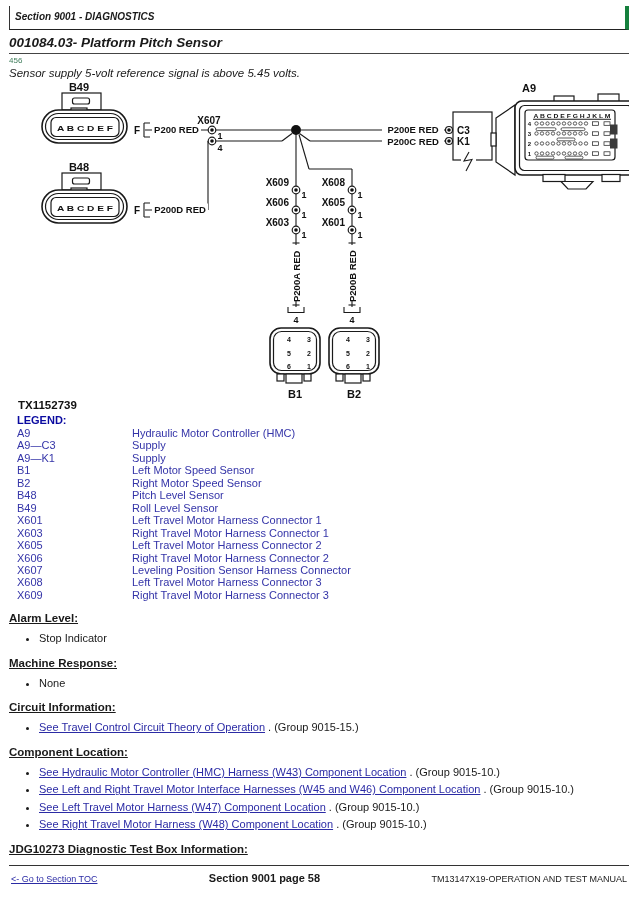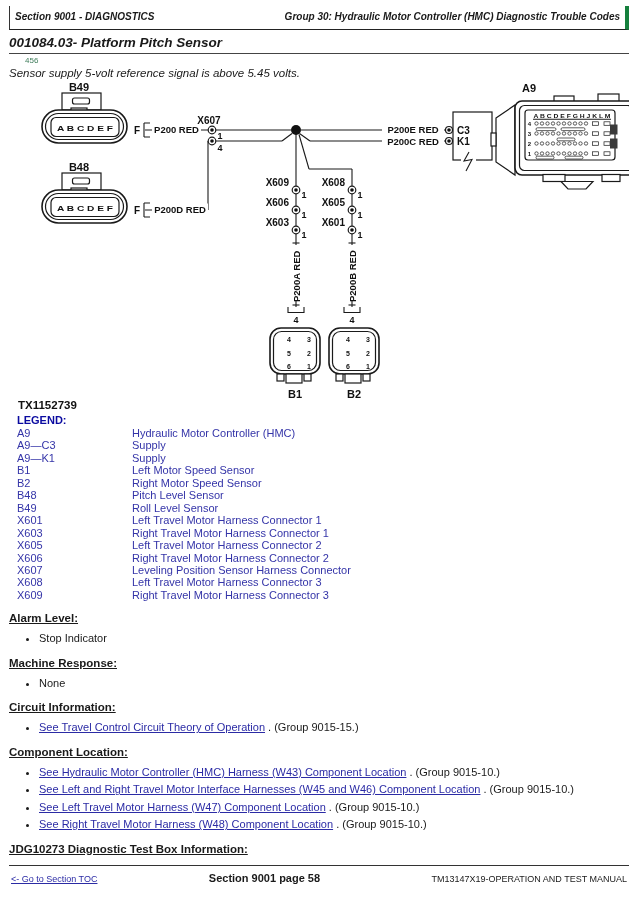--- a/index.html
+++ b/index.html
@@ -14,21 +14,21 @@
   .doc-header {
     display:flex; justify-content:space-between; align-items:baseline;
     font-size:10px; font-weight:bold; font-style:italic;
     border-left:1px solid #333; border-right:4px solid #15803d; border-bottom:1.5px solid #222;
     padding:5px 5px 7px 5px;
   }
   .dtc-title {
     font-size:13.5px; font-weight:bold; font-style:italic;
     padding:5px 0 3px 0; border-bottom:1px solid #444;
   }
-  .code-ref { color:#3f7d5b; font-size:8px; margin:2px 0 0 16px; }
+  .code-ref { color:#3f7d5b; font-size:8px; margin:2px 0 0 0; }
   .dtc-desc { font-style:italic; font-size:11.5px; margin:2px 0 3px 0; }
 
   svg.schematic { display:block; }
   svg.schematic text { font-family:"Liberation Sans", sans-serif; font-weight:bold; fill:#111; }
   .ln { stroke:#1a1a1a; stroke-width:1.1; fill:none; }
   .shape { stroke:#1a1a1a; stroke-width:1.2; fill:#fff; }
   .shape-thick { stroke:#1a1a1a; stroke-width:1.6; fill:#fff; }
   .wbg { fill:#fff; stroke:none; }
 
   .caption { font-weight:bold; font-style:italic; font-size:12.5px; margin:5px 0 6px 0; }
@@ -53,21 +53,20 @@
   .footer-center { font-weight:bold; font-size:11px; }
   .footer-right { font-size:9px; }
 </style>
 </head>
 <body>
 
 <div class="page">
 
   <div class="doc-header">
     <span>Section 9001 - DIAGNOSTICS</span>
-    <span>Group 30: Hydraulic Motor Controller (HMC) Diagnostic Trouble Codes</span>
   </div>
 
   <div class="dtc-title">001084.03- Platform Pitch Sensor</div>
   <div class="code-ref">456</div>
   <div class="dtc-desc">Sensor supply 5-volt reference signal is above 5.45 volts.</div>
 
   <svg class="schematic" width="620" height="332" viewBox="0 0 620 332">
 
     <g>
       <line class="ln" x1="136" y1="48" x2="282" y2="48"></line>

